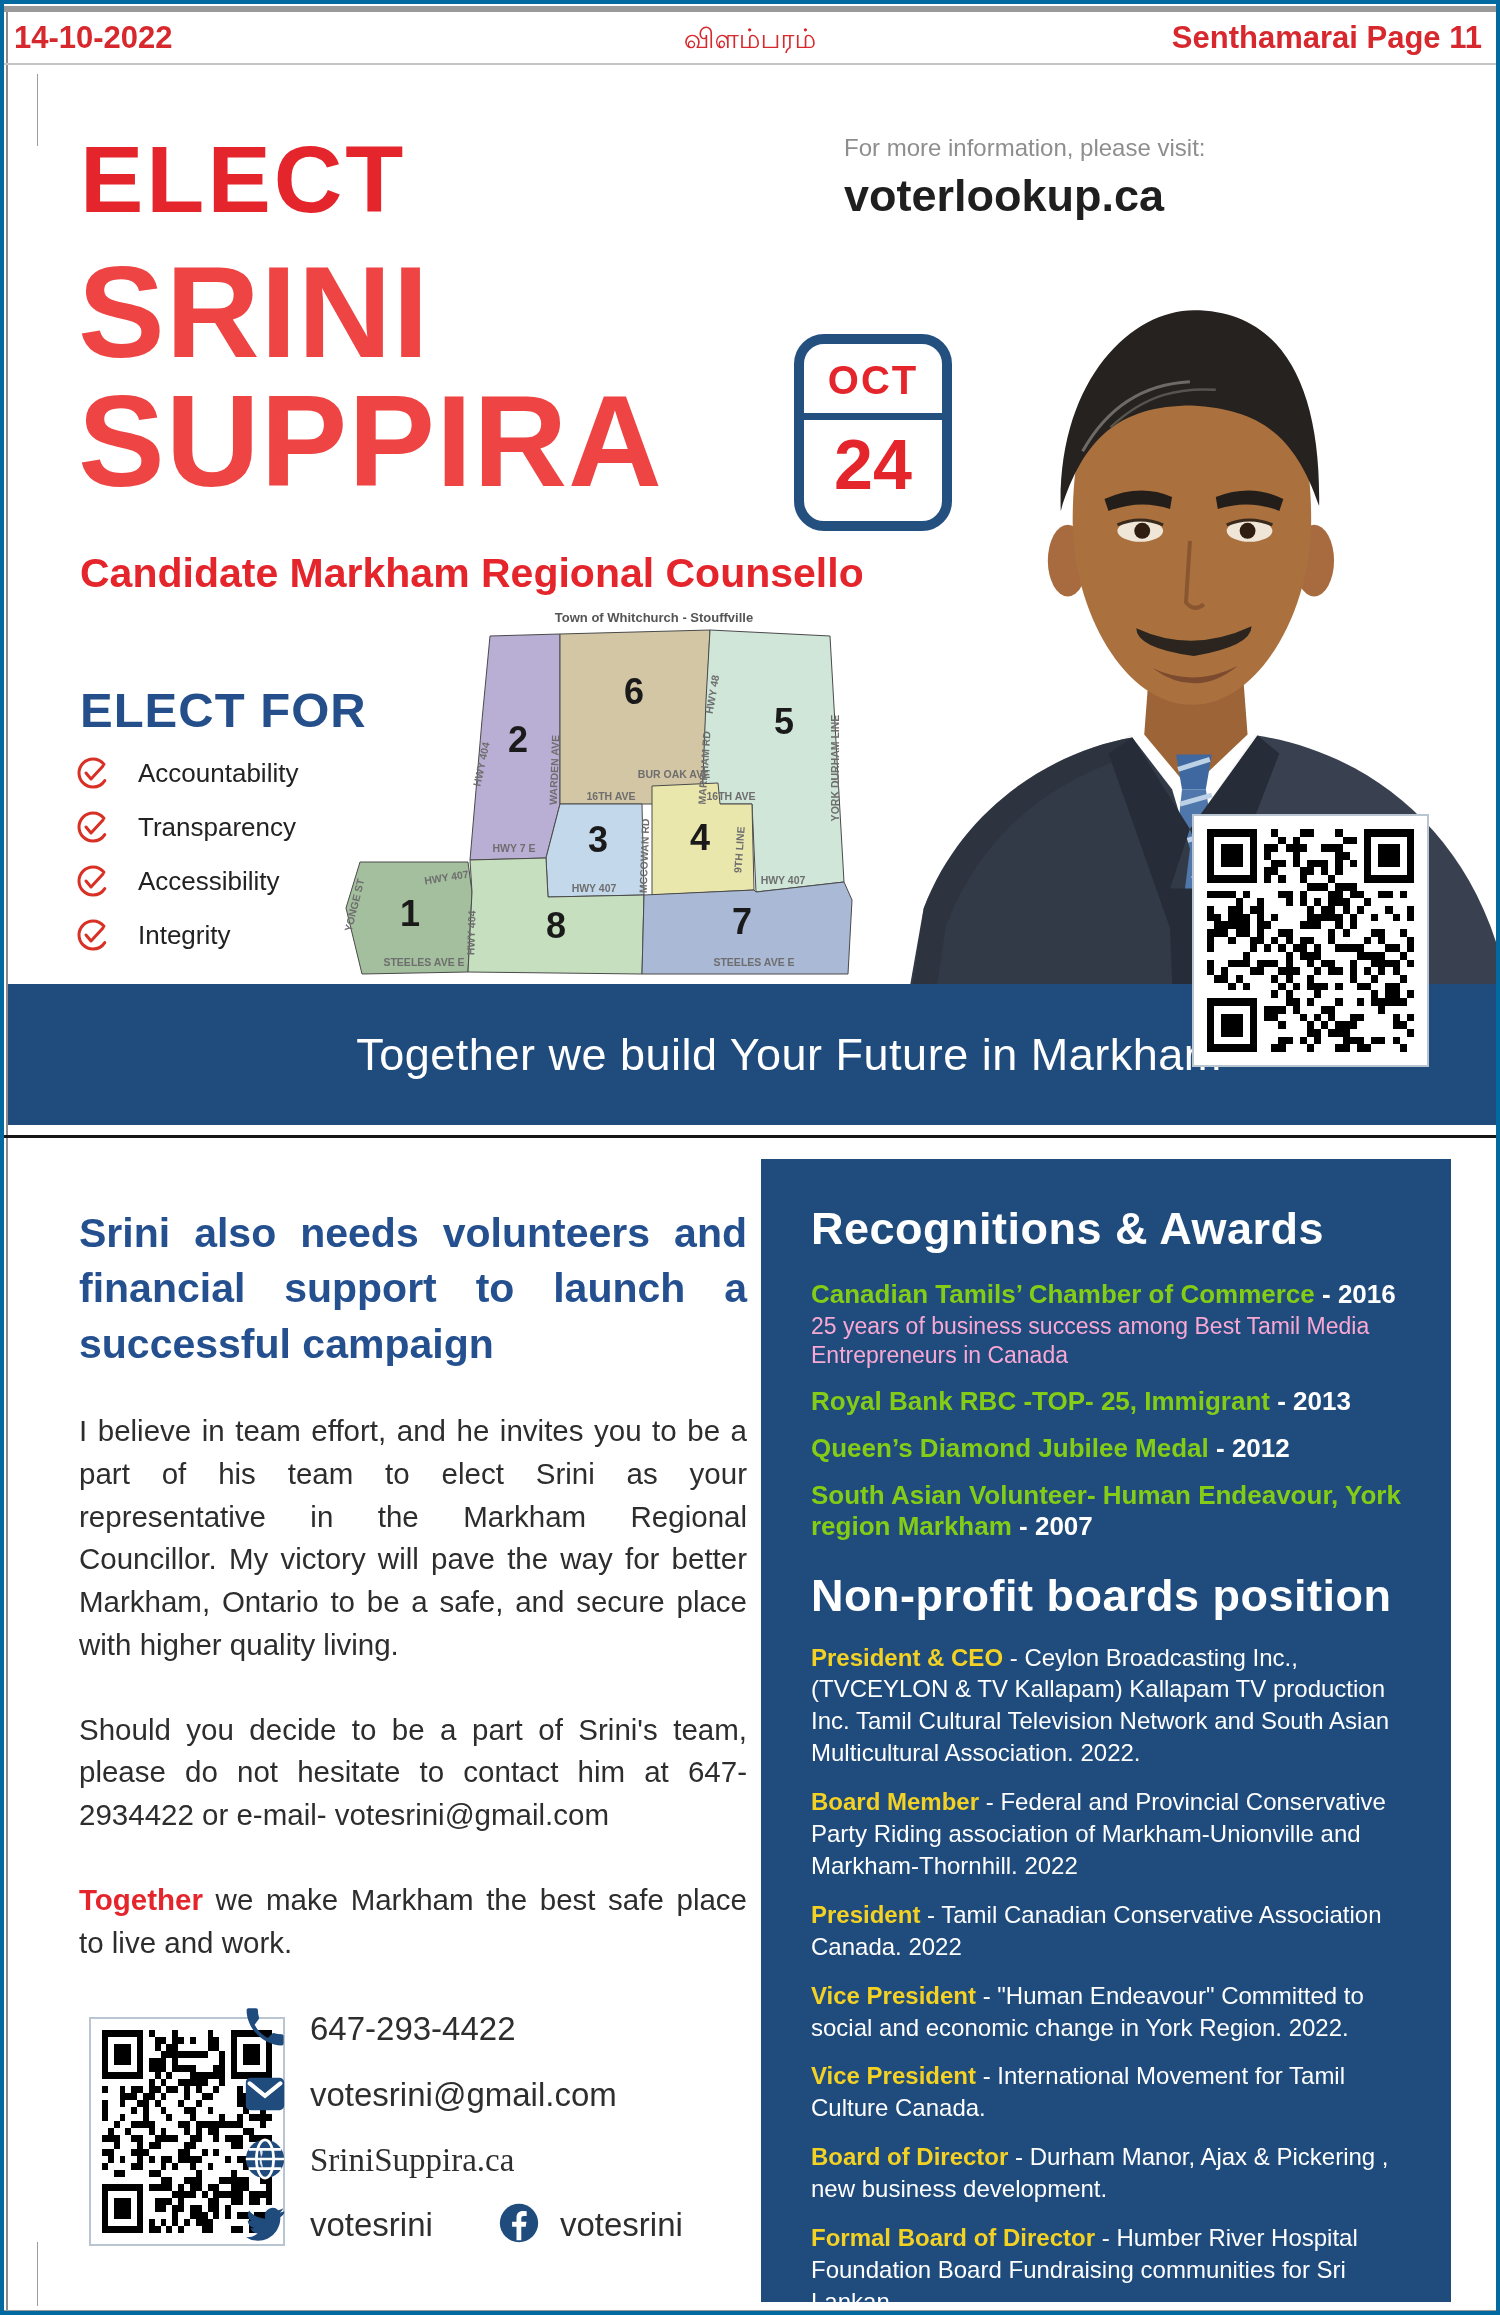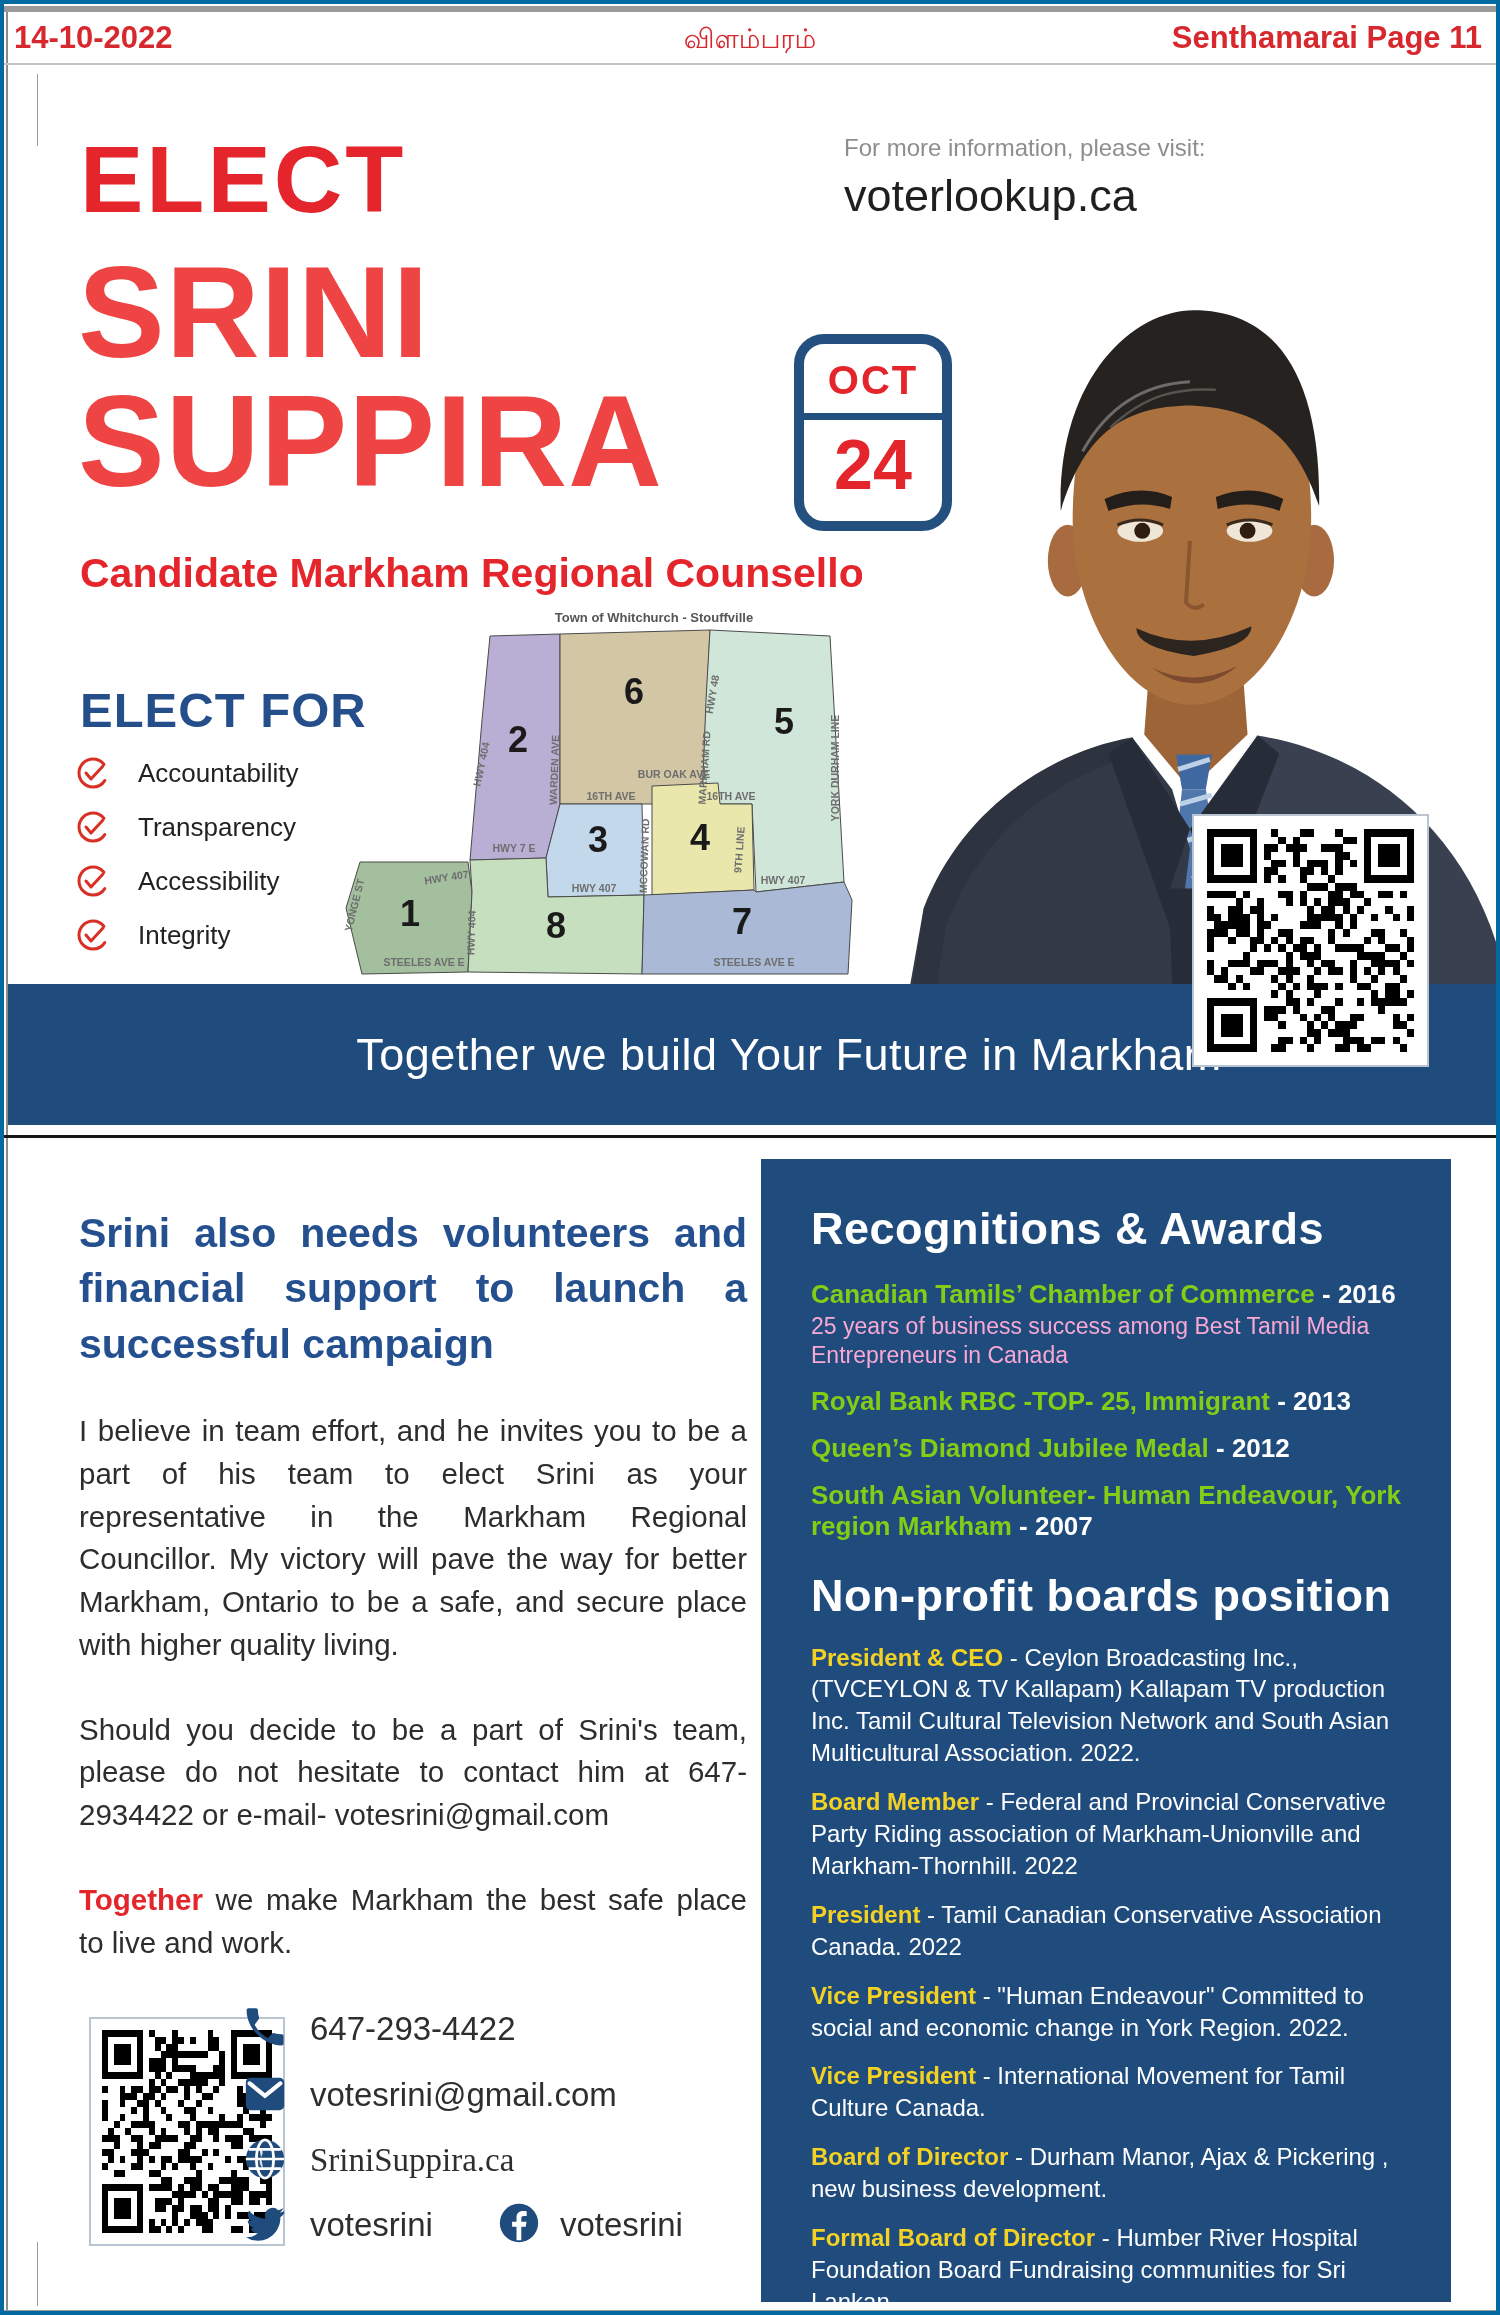--- a/index.html
+++ b/index.html
@@ -23,21 +23,21 @@
   .hdr-date  { position:absolute; left:10px;  top:16px; font-size:31px; font-weight:bold; color:#d7282e; }
   .hdr-mid   { position:absolute; left:0; right:0; top:20px; text-align:center; font-size:27px; color:#d7282e; }
   .hdr-right { position:absolute; right:14px; top:16px; font-size:31px; font-weight:bold; color:#d7282e; }
 
   
   .elect    { position:absolute; left:76px; top:128px; font-size:95px; font-weight:600; letter-spacing:3px; color:#e4252b; line-height:1; }
   .bigname  { position:absolute; left:74px; top:244px; font-size:130px; font-weight:800; color:#ef4444; line-height:0.99; letter-spacing:1px; }
   .subtitle { position:absolute; left:76px; top:546px; font-size:41px; font-weight:600; color:#e4252b; }
   .info     { position:absolute; left:840px; top:130px; }
   .info-label { font-size:24px; color:#8e8e8e; }
-  .info-url   { font-size:45px; color:#1f1f1f; font-weight:400; margin-top:8px; }
+  .info-url   { font-size:45px; color:#1f1f1f; font-weight:700; margin-top:8px; }
 
   .calendar { position:absolute; left:790px; top:330px; width:158px; height:197px;
               border:10px solid #24507f; border-radius:30px; background:#fff; text-align:center; z-index:4; }
   .cal-month { font-size:40px; font-weight:bold; color:#e4252b; letter-spacing:2px; padding-top:14px; }
   .cal-rule  { height:7px; background:#24507f; margin-top:10px; }
   .cal-day   { font-size:70px; font-weight:bold; color:#e4252b; line-height:1.3; }
 
   .photo { position:absolute; left:858px; top:226px; width:636px; height:862px; z-index:1; }
 
   .votefor { position:absolute; left:76px; top:678px; font-size:49px; font-weight:800; color:#254f8a; letter-spacing:1px; }

